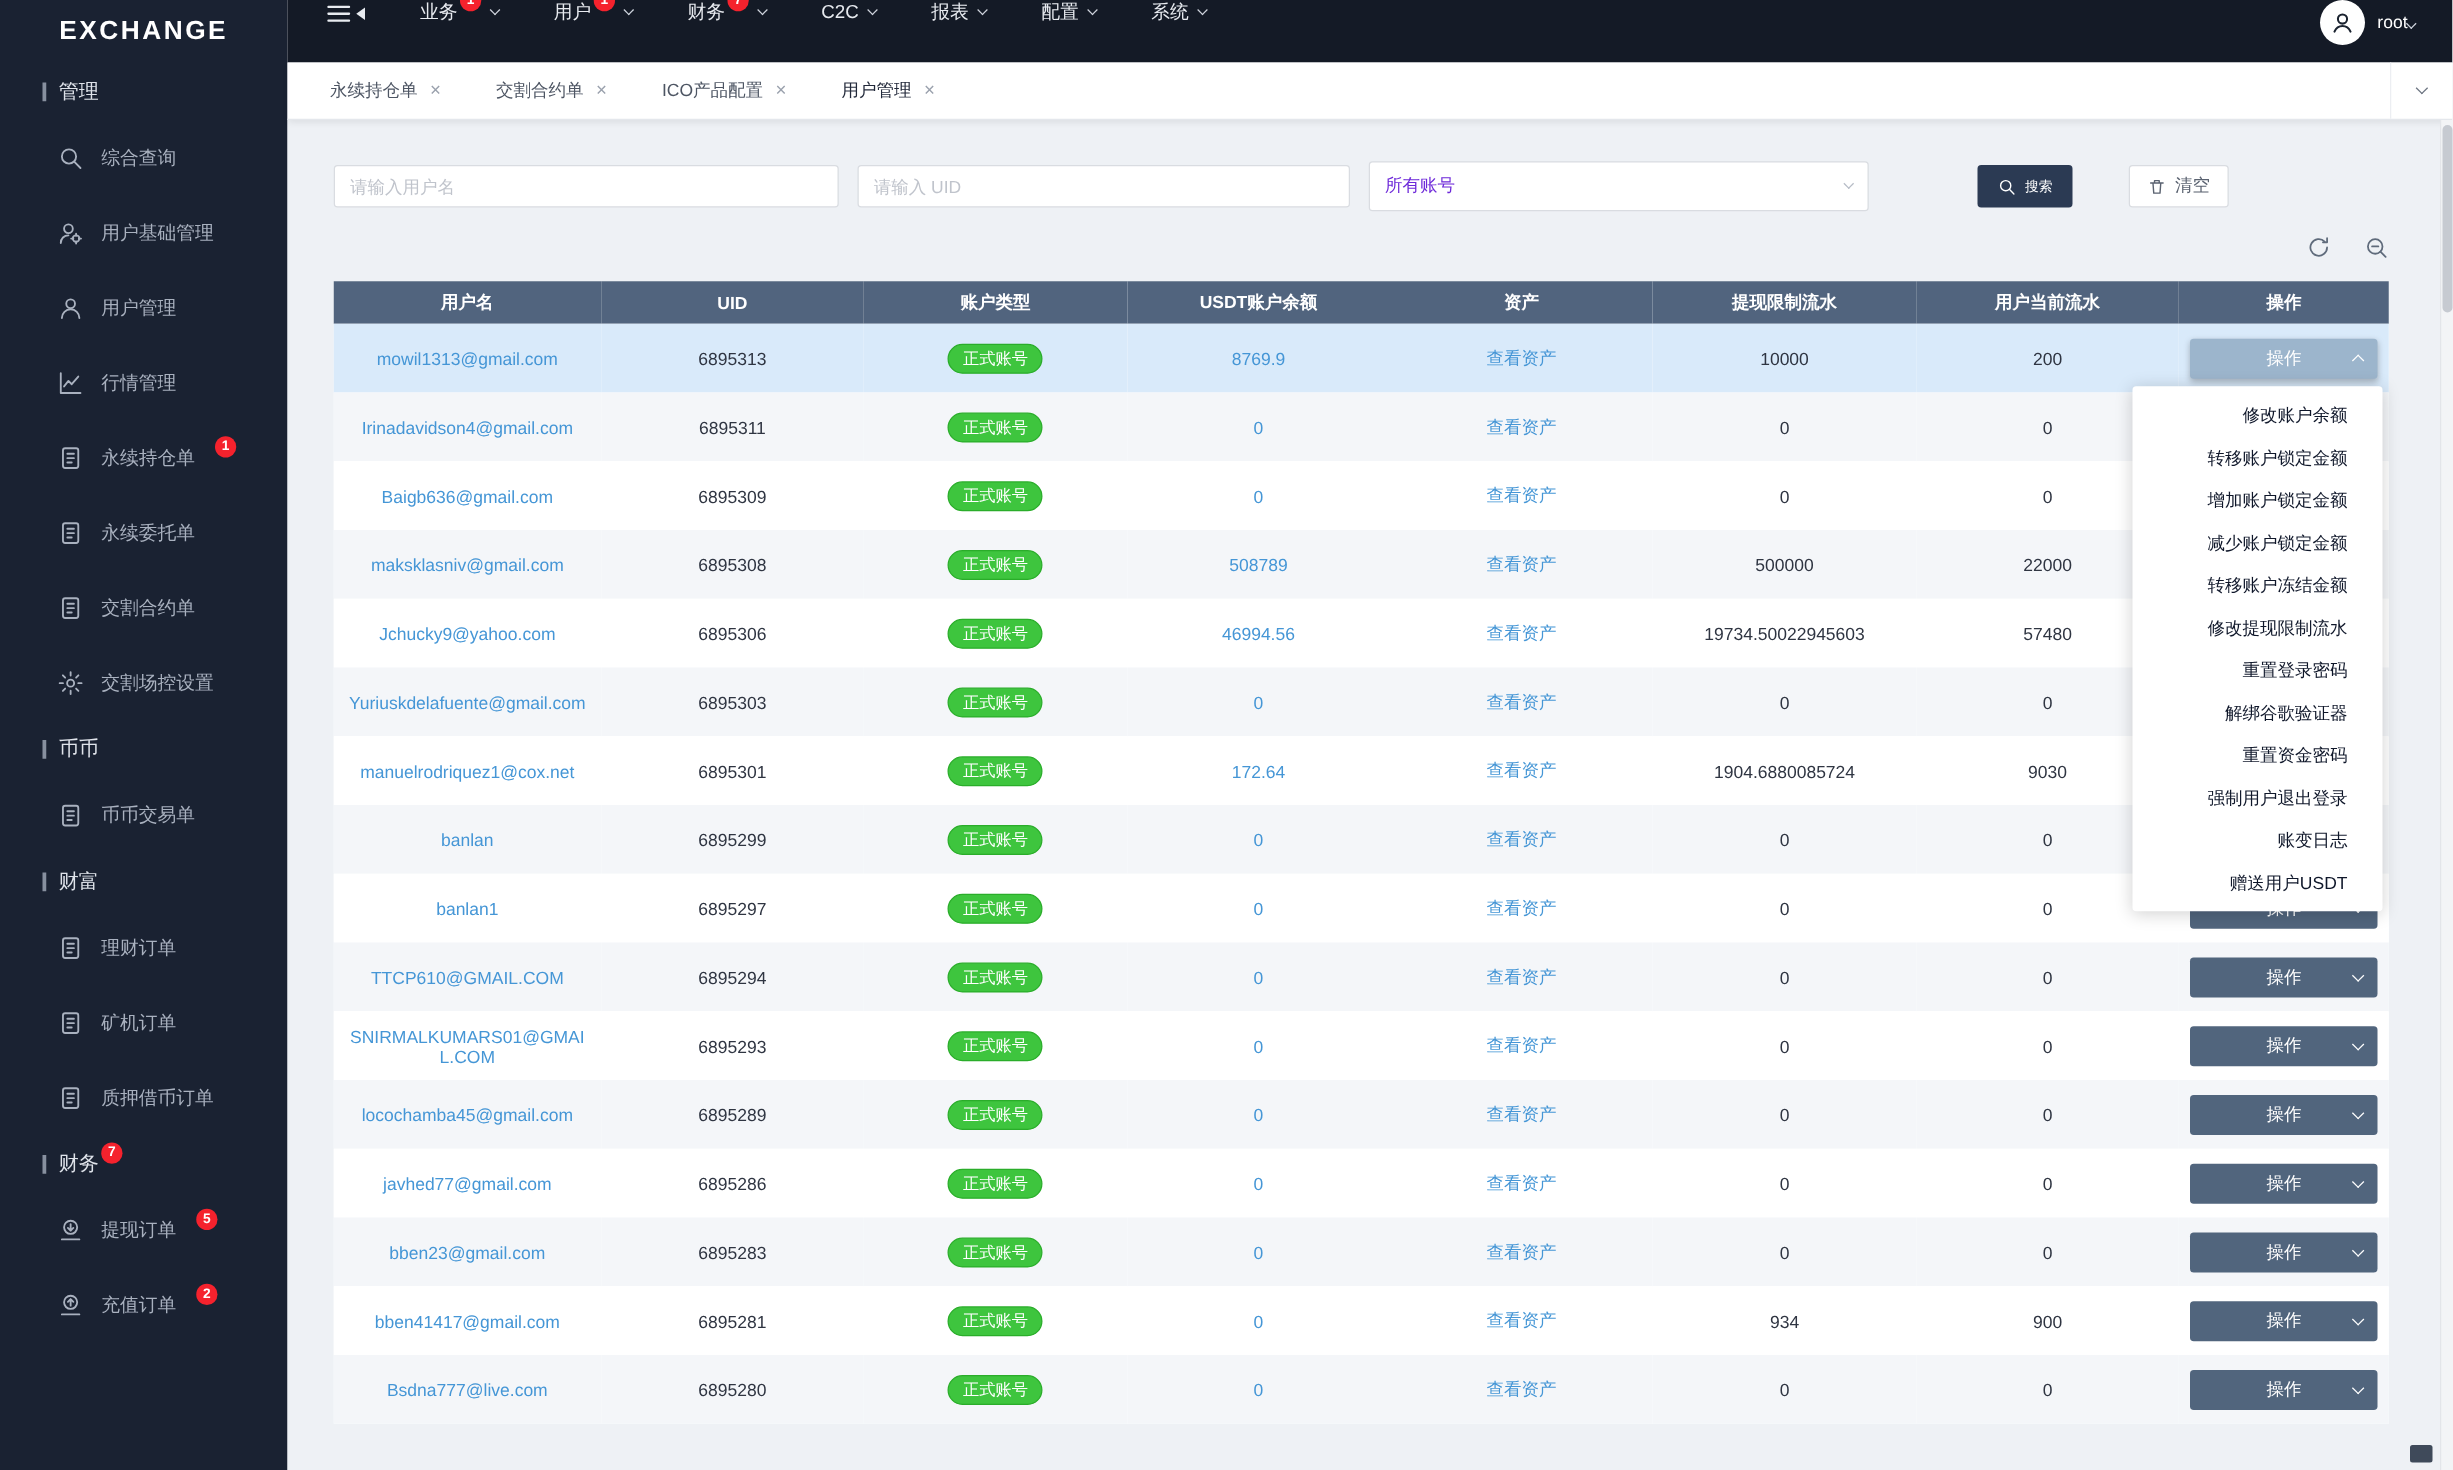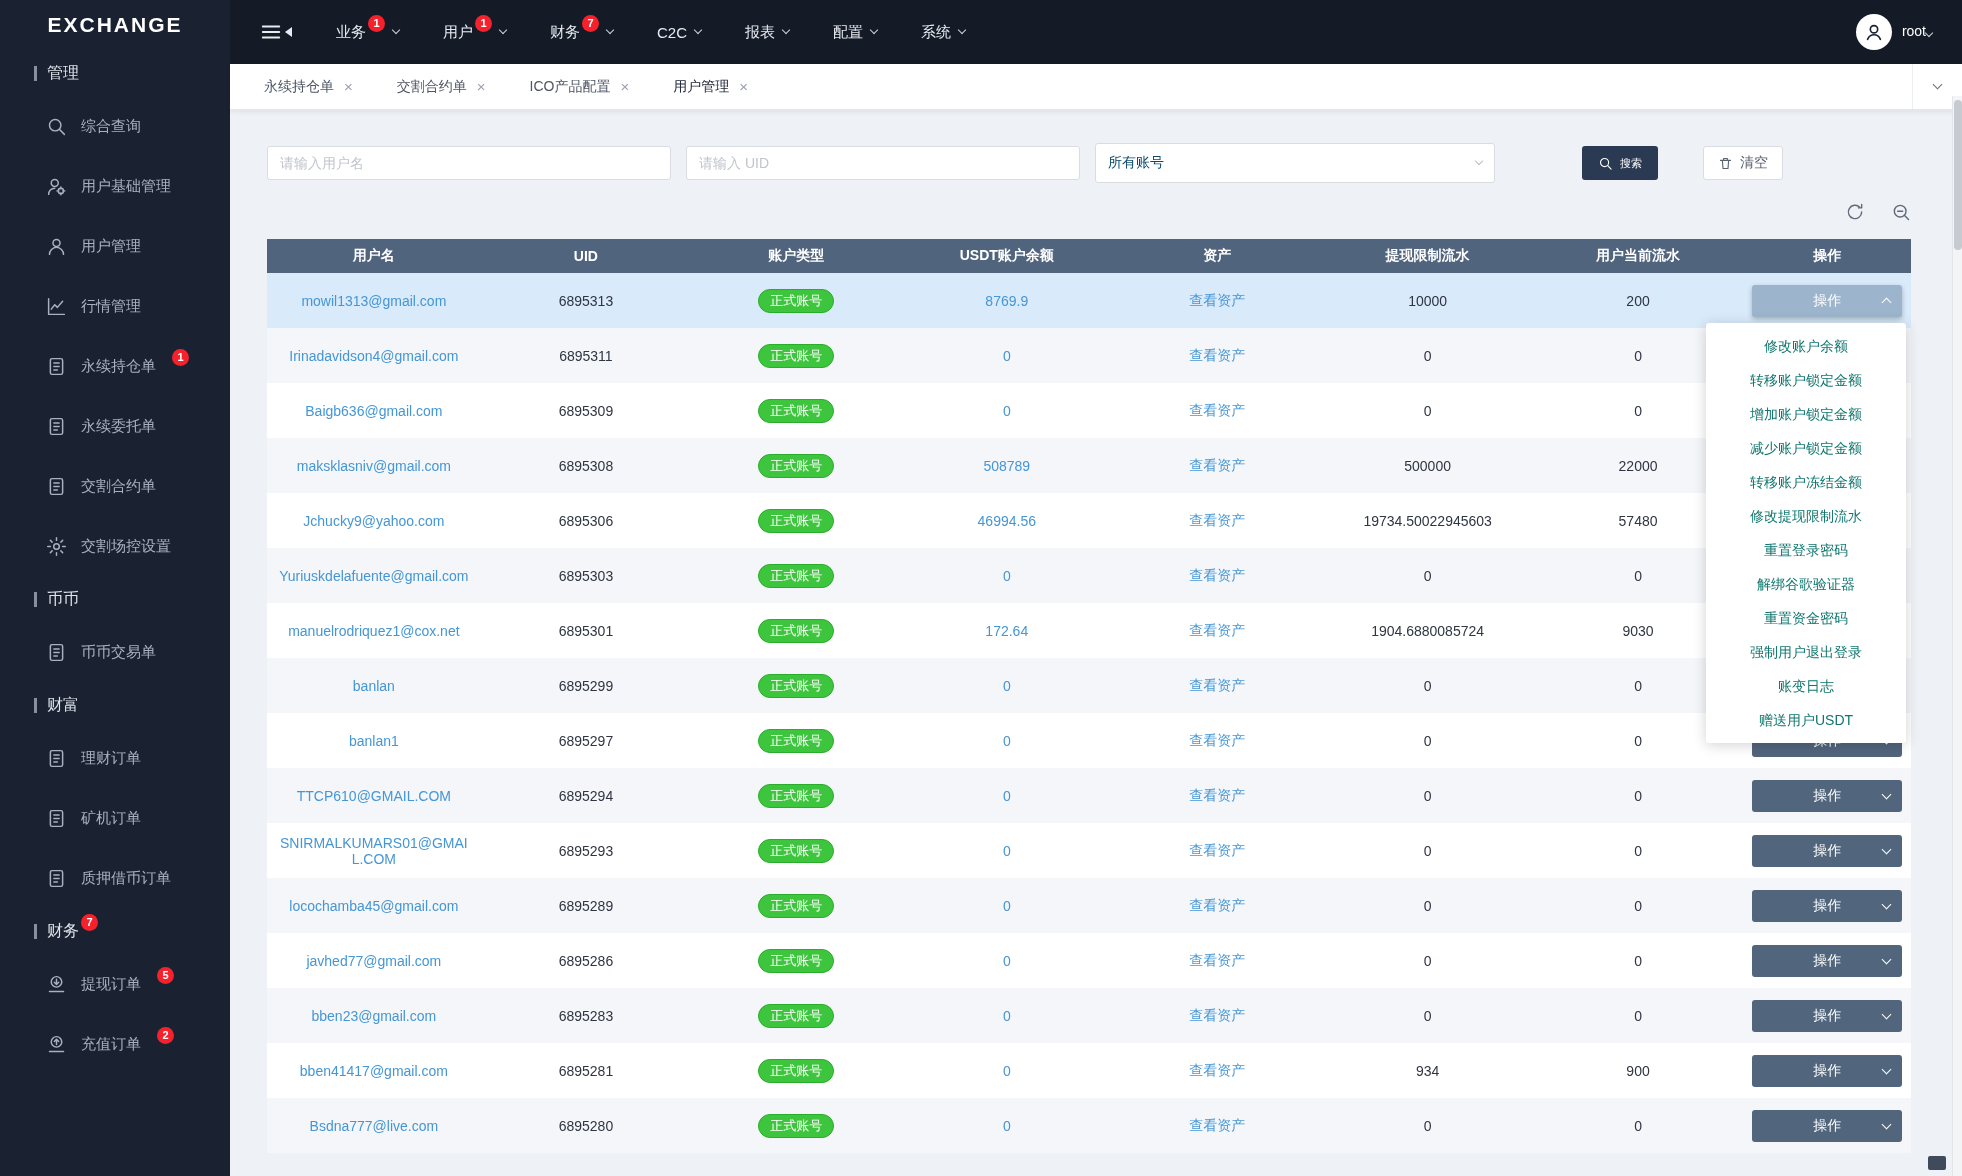--- a/index.html
+++ b/index.html
@@ -14,21 +14,21 @@
 .side-title::before{content:"";width:3px;height:15px;background:#87909f;margin-right:10px}
 .side-item{height:60px;display:flex;align-items:center;padding-left:46px;gap:14px;font-size:15px;color:#a9b1bf;cursor:pointer}
 .icon{display:inline-flex;color:inherit}
 .icon svg{width:21px;height:21px;display:block;fill:none;stroke:currentColor;stroke-width:1.7;stroke-linecap:round;stroke-linejoin:round}
 .badge{min-width:17px;height:17px;border-radius:9px;background:#f5222d;color:#fff;font-size:11px;line-height:17px;text-align:center;padding:0 4px;display:inline-block;position:relative;top:-9px;margin-left:2px;font-weight:bold}
 
 
 .main{flex:1;display:flex;flex-direction:column;min-width:0}
 
 
-.topbar{height:64px;background:#141a26;display:flex;align-items:center;padding:0 30px;color:#e8ebf0;flex-shrink:0}
+.topbar{height:50px;background:#141a26;display:flex;align-items:flex-start;padding:0 30px;color:#e8ebf0;flex-shrink:0}
 .burger{display:flex;align-items:center;gap:3px;cursor:pointer;margin-right:44px}
 .burger svg{width:22px;height:22px;fill:none;stroke:#e8ebf0;stroke-width:2;stroke-linecap:round}
 .tri-left{width:0;height:0;border-top:5px solid transparent;border-bottom:5px solid transparent;border-right:7px solid #e8ebf0}
 .top-menu{display:flex;gap:44px}
 .nav-item{display:flex;align-items:center;cursor:pointer;font-size:15px;color:#e8ebf0}
 .chev{width:7px;height:7px;border-right:1.5px solid currentColor;border-bottom:1.5px solid currentColor;display:inline-block;transform:rotate(45deg);position:relative;top:-2px}
 .nav-item .chev{margin-left:8px;width:6px;height:6px;color:#cfd4dd}
 .user-box{margin-left:auto;display:flex;align-items:center;gap:10px;cursor:pointer}
 .avatar{width:36px;height:36px;border-radius:50%;background:#fff;color:#1b2330;display:flex;align-items:center;justify-content:center}
 .avatar svg{width:22px;height:22px;fill:none;stroke:currentColor;stroke-width:1.8;stroke-linecap:round}
@@ -42,21 +42,21 @@
 .tab.active{color:#22293a}
 .tab-close{color:#9aa1ad;font-size:15px;cursor:pointer}
 .tab-dd{width:50px;height:100%;display:flex;align-items:center;justify-content:center;border-left:1px solid #eceef2;color:#6b7380;cursor:pointer}
 
 
 .content{flex:1;padding:33px 51px 0 37px;position:relative;overflow:hidden;background:#eef1f5}
 .filter-row{display:flex;align-items:center;gap:15px}
 .f-input{width:404px;height:34px;border:1px solid #d9dce1;border-radius:3px;background:#fff;padding:0 12px;font-size:14px;color:#333;outline:none}
 .f-input.uid{width:394px}
 .f-input::placeholder{color:#c0c4cc}
-.select{width:400px;height:40px;border:1px solid #d9dce1;border-radius:3px;background:#fff;padding:16px 12px;display:flex;align-items:center;justify-content:space-between;color:#0c4a6e;cursor:pointer}
+.select{width:400px;height:40px;border:1px solid #d9dce1;border-radius:3px;background:#fff;padding:16px 12px;display:flex;align-items:center;justify-content:space-between;color:#6d28d9;cursor:pointer}
 .select .chev{color:#b6bcc6;width:6px;height:6px}
 .btn-search{margin-left:auto;height:34px;padding:0 16px;background:#2b3a53;color:#fff;border:none;border-radius:3px;font-size:11px;display:flex;align-items:center;gap:7px;cursor:pointer}
 .btn-search svg,.btn-clear svg{width:15px;height:15px;fill:none;stroke:currentColor;stroke-width:1.8;stroke-linecap:round;stroke-linejoin:round}
 .btn-clear{height:34px;margin-left:30px;margin-right:128px;padding:0 14px;background:#fff;border:1px solid #d9dce1;border-radius:3px;color:#5a6270;font-size:14px;display:flex;align-items:center;gap:7px;cursor:pointer}
 .tools-row{display:flex;justify-content:flex-end;align-items:center;gap:26px;margin-top:16px;height:26px;color:#5f6b7b}
 .tool{cursor:pointer;display:inline-flex}
 .tool svg{width:20px;height:20px;fill:none;stroke:currentColor;stroke-width:1.7;stroke-linecap:round;stroke-linejoin:round}
 
 
 table{width:100%;border-collapse:collapse;table-layout:fixed;margin-top:14px;background:#fff;font-size:14px}
@@ -67,21 +67,21 @@
 tbody td{height:55px;text-align:center;color:#2f3542;word-break:break-all;padding:0 8px}
 .link{color:#4596d6;cursor:pointer;text-decoration:none}
 .acct-badge{display:inline-block;background:#3ec53e;border:1px solid #2aad2a;color:#fff;font-size:13px;height:24px;line-height:22px;padding:0 11px;border-radius:12px}
 .op-btn{width:150px;height:32px;background:#51657d;color:#fff;border:none;border-radius:3px;font-size:14px;position:relative;cursor:pointer;display:inline-flex;align-items:center;justify-content:center;font-family:inherit}
 .op-btn .chev{position:absolute;right:12px;width:7px;height:7px;color:#fff;top:11px}
 .op-btn.open{background:#9cb5cc;box-shadow:0 2px 5px rgba(0,0,0,.25)}
 .op-btn.open .chev{transform:rotate(-135deg);top:14px}
 
 
 .action-menu{position:absolute;top:213px;right:56px;width:200px;background:#fff;border-radius:3px;box-shadow:0 2px 14px rgba(0,0,0,.18);padding:6px 0;z-index:20}
-.menu-item{height:34px;line-height:34px;padding:0 0;font-size:14px;color:#0f766e;cursor:pointer;white-space:nowrap;text-align:center}
+.menu-item{height:34px;line-height:34px;padding:0 28px;font-size:14px;color:#0f172a;cursor:pointer;white-space:nowrap;text-align:right}
 
 
 .v-scrollbar{position:fixed;right:0;top:96px;bottom:0;width:10px;background:#f3f4f6;border-left:1px solid #e3e5e9;z-index:30}
 .v-thumb{position:absolute;top:4px;left:1px;width:8px;height:150px;background:#c6cad1;border-radius:4px}
 .corner-block{position:fixed;right:16px;bottom:6px;width:18px;height:14px;background:#3f4a5a;border-radius:2px;z-index:31}
 </style>
 </head>
 <body>
 
 <div class="app">

